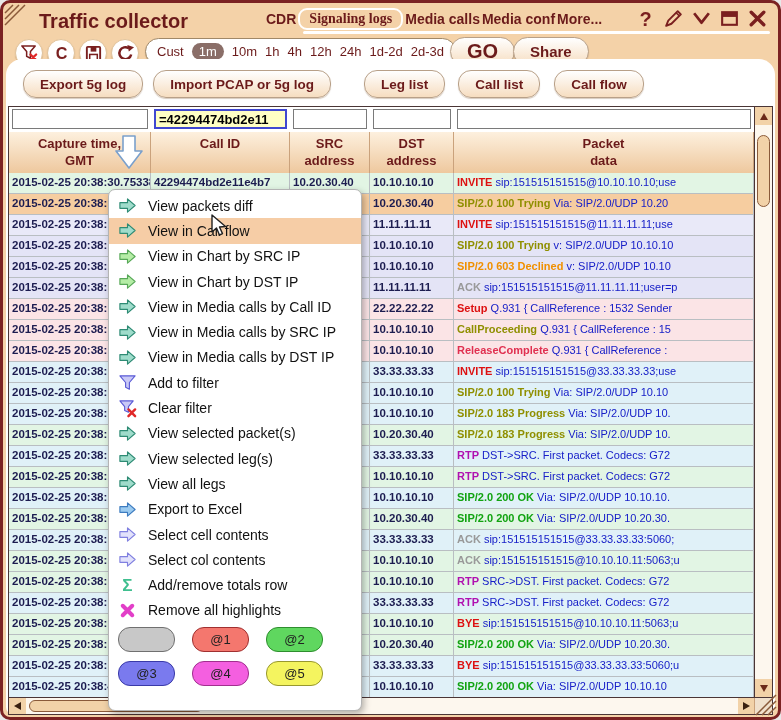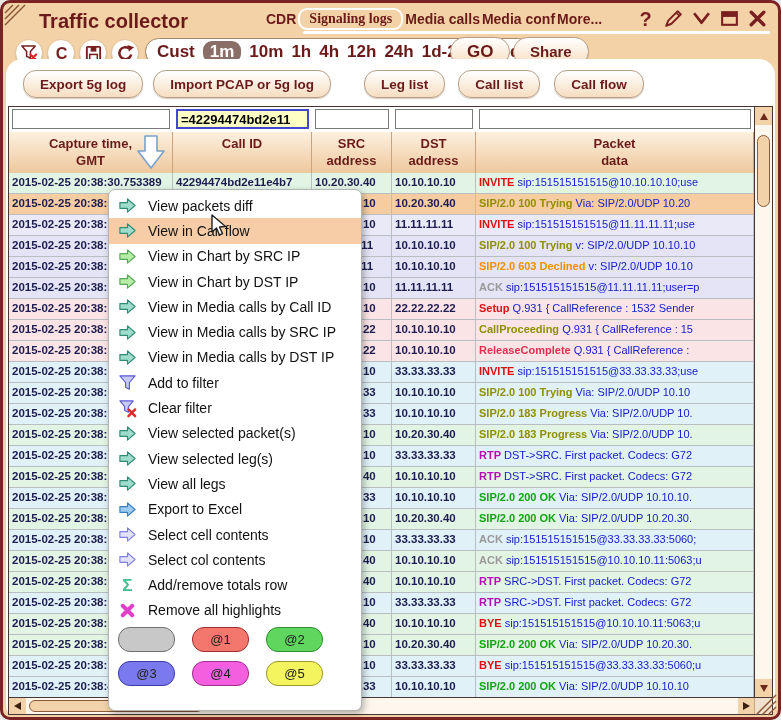--- a/index.html
+++ b/index.html
@@ -11,40 +11,40 @@
   .tab{font-size:14px;font-weight:bold;color:#6b1a1a;white-space:nowrap;cursor:default;}
   .tab.sel{border:2px solid #ffffff;border-radius:9px;padding:1px 9px;font-family:Liberation Serif, serif;}
   .underline{left:300px;top:28px;right:8px;height:3px;background:#ffffff;border-radius:2px;}
   .win-icons{right:10px;top:5px;display:flex;gap:7px;align-items:center;}
   .win-icons svg{width:21px;height:21px;display:block;}
   
   .circles{left:12px;top:36px;display:flex;gap:4px;}
   .circle{width:26px;height:26px;border-radius:50%;background:#ffffff;border:1px solid #e2c49c;display:flex;align-items:center;justify-content:center;box-shadow:0 1px 1px rgba(120,80,40,.25);}
   .circle svg{width:19px;height:19px;display:block;}
   .rangebar{left:142px;top:35px;height:27px;box-sizing:border-box;background:#ffffff;border:1px solid #a08868;border-radius:14px;display:flex;gap:8px;align-items:center;padding:0 11px;box-shadow:0 1px 1px rgba(120,80,40,.3);}
-  .range{font-size:17px;font-weight:bold;color:#6b1a1a;white-space:nowrap;}
+  .range{font-size:13px;font-weight:normal;color:#6b1a1a;white-space:nowrap;}
   .range.on{background:#8a6e68;color:#ffffff;border-radius:9px;padding:1px 7px;}
   .pillbtn{box-sizing:border-box;height:29px;border:1px solid #b8a088;border-radius:15px;background:linear-gradient(#ffffff,#f6ddc0);color:#6b1a1a;font-weight:bold;display:flex;align-items:center;padding:0 16px;box-shadow:0 1px 1px rgba(120,80,40,.3);cursor:default;white-space:nowrap;}
-  .go{left:447px;top:34px;font-size:17px;}
+  .go{left:447px;top:34px;font-size:20px;}
   .share{left:510px;top:34px;font-size:15px;}
   
   .panel{left:3px;top:56px;width:769px;height:656px;background:#ffffff;border-radius:16px 16px 8px 8px;}
   .actions{left:20px;top:67px;display:flex;}
   .actions .pillbtn{height:28px;font-size:13.5px;border-radius:13px;}
   
   .grid{left:5px;top:103px;width:765px;height:609px;box-sizing:border-box;border:1px solid #4a3535;background:#ffffff;display:flex;flex-direction:column;}
   .grid-main{display:flex;flex:1;min-height:0;}
   .gcols{flex:1;display:flex;flex-direction:column;min-width:0;}
   .filter-row{height:25px;display:flex;background:#ffffff;}
   .fcell{box-sizing:border-box;padding:2px 3px;}
   .fcell input{box-sizing:border-box;width:100%;height:20px;border:1px solid #7a7a7a;font-family:inherit;font-size:13px;font-weight:bold;padding:0 3px;background:#ffffff;}
   .fcell input.active{background:#ffffc4;border:2px solid #4048d0;}
   .header-row{height:41px;display:flex;background:linear-gradient(#fdf0de,#eec success 0);background:linear-gradient(#fdf0de,#eec89e);}
   .hcell{box-sizing:border-box;border-right:1px solid #caa27c;color:#6b1a1a;font-size:13px;font-weight:bold;text-align:center;padding-top:4px;line-height:1.3;position:relative;}
-  .c-time{width:164px;} .c-cid{width:139px;} .c-src{width:80px;} .c-dst{width:84px;} .c-pkt{flex:1;min-width:0;}
+  .c-time{width:142px;} .c-cid{width:139px;} .c-src{width:80px;} .c-dst{width:84px;} .c-pkt{flex:1;min-width:0;}
   .sortarrow{position:absolute;right:6px;top:3px;}
   .tbody{flex:1;overflow:hidden;}
   .trow{height:21px;box-sizing:border-box;display:flex;border-bottom:1px solid #b9bec2;}
   .tcell{box-sizing:border-box;border-right:1px solid #b9bec2;font-size:11.5px;font-weight:bold;color:#1c1c50;white-space:nowrap;overflow:hidden;padding:3px 0 0 3px;}
   .tcell.c-pkt{font-size:11px;}
   .kw{font-weight:bold;}
   .rest{color:#1820c8;font-weight:500;}
   
   .vscroll{width:17px;border-left:1px solid #4a3535;background:#fdf7ee;position:relative;}
   .sbtn{position:absolute;left:0;width:17px;height:18px;background:#f2d2a8;display:flex;align-items:center;justify-content:center;}

